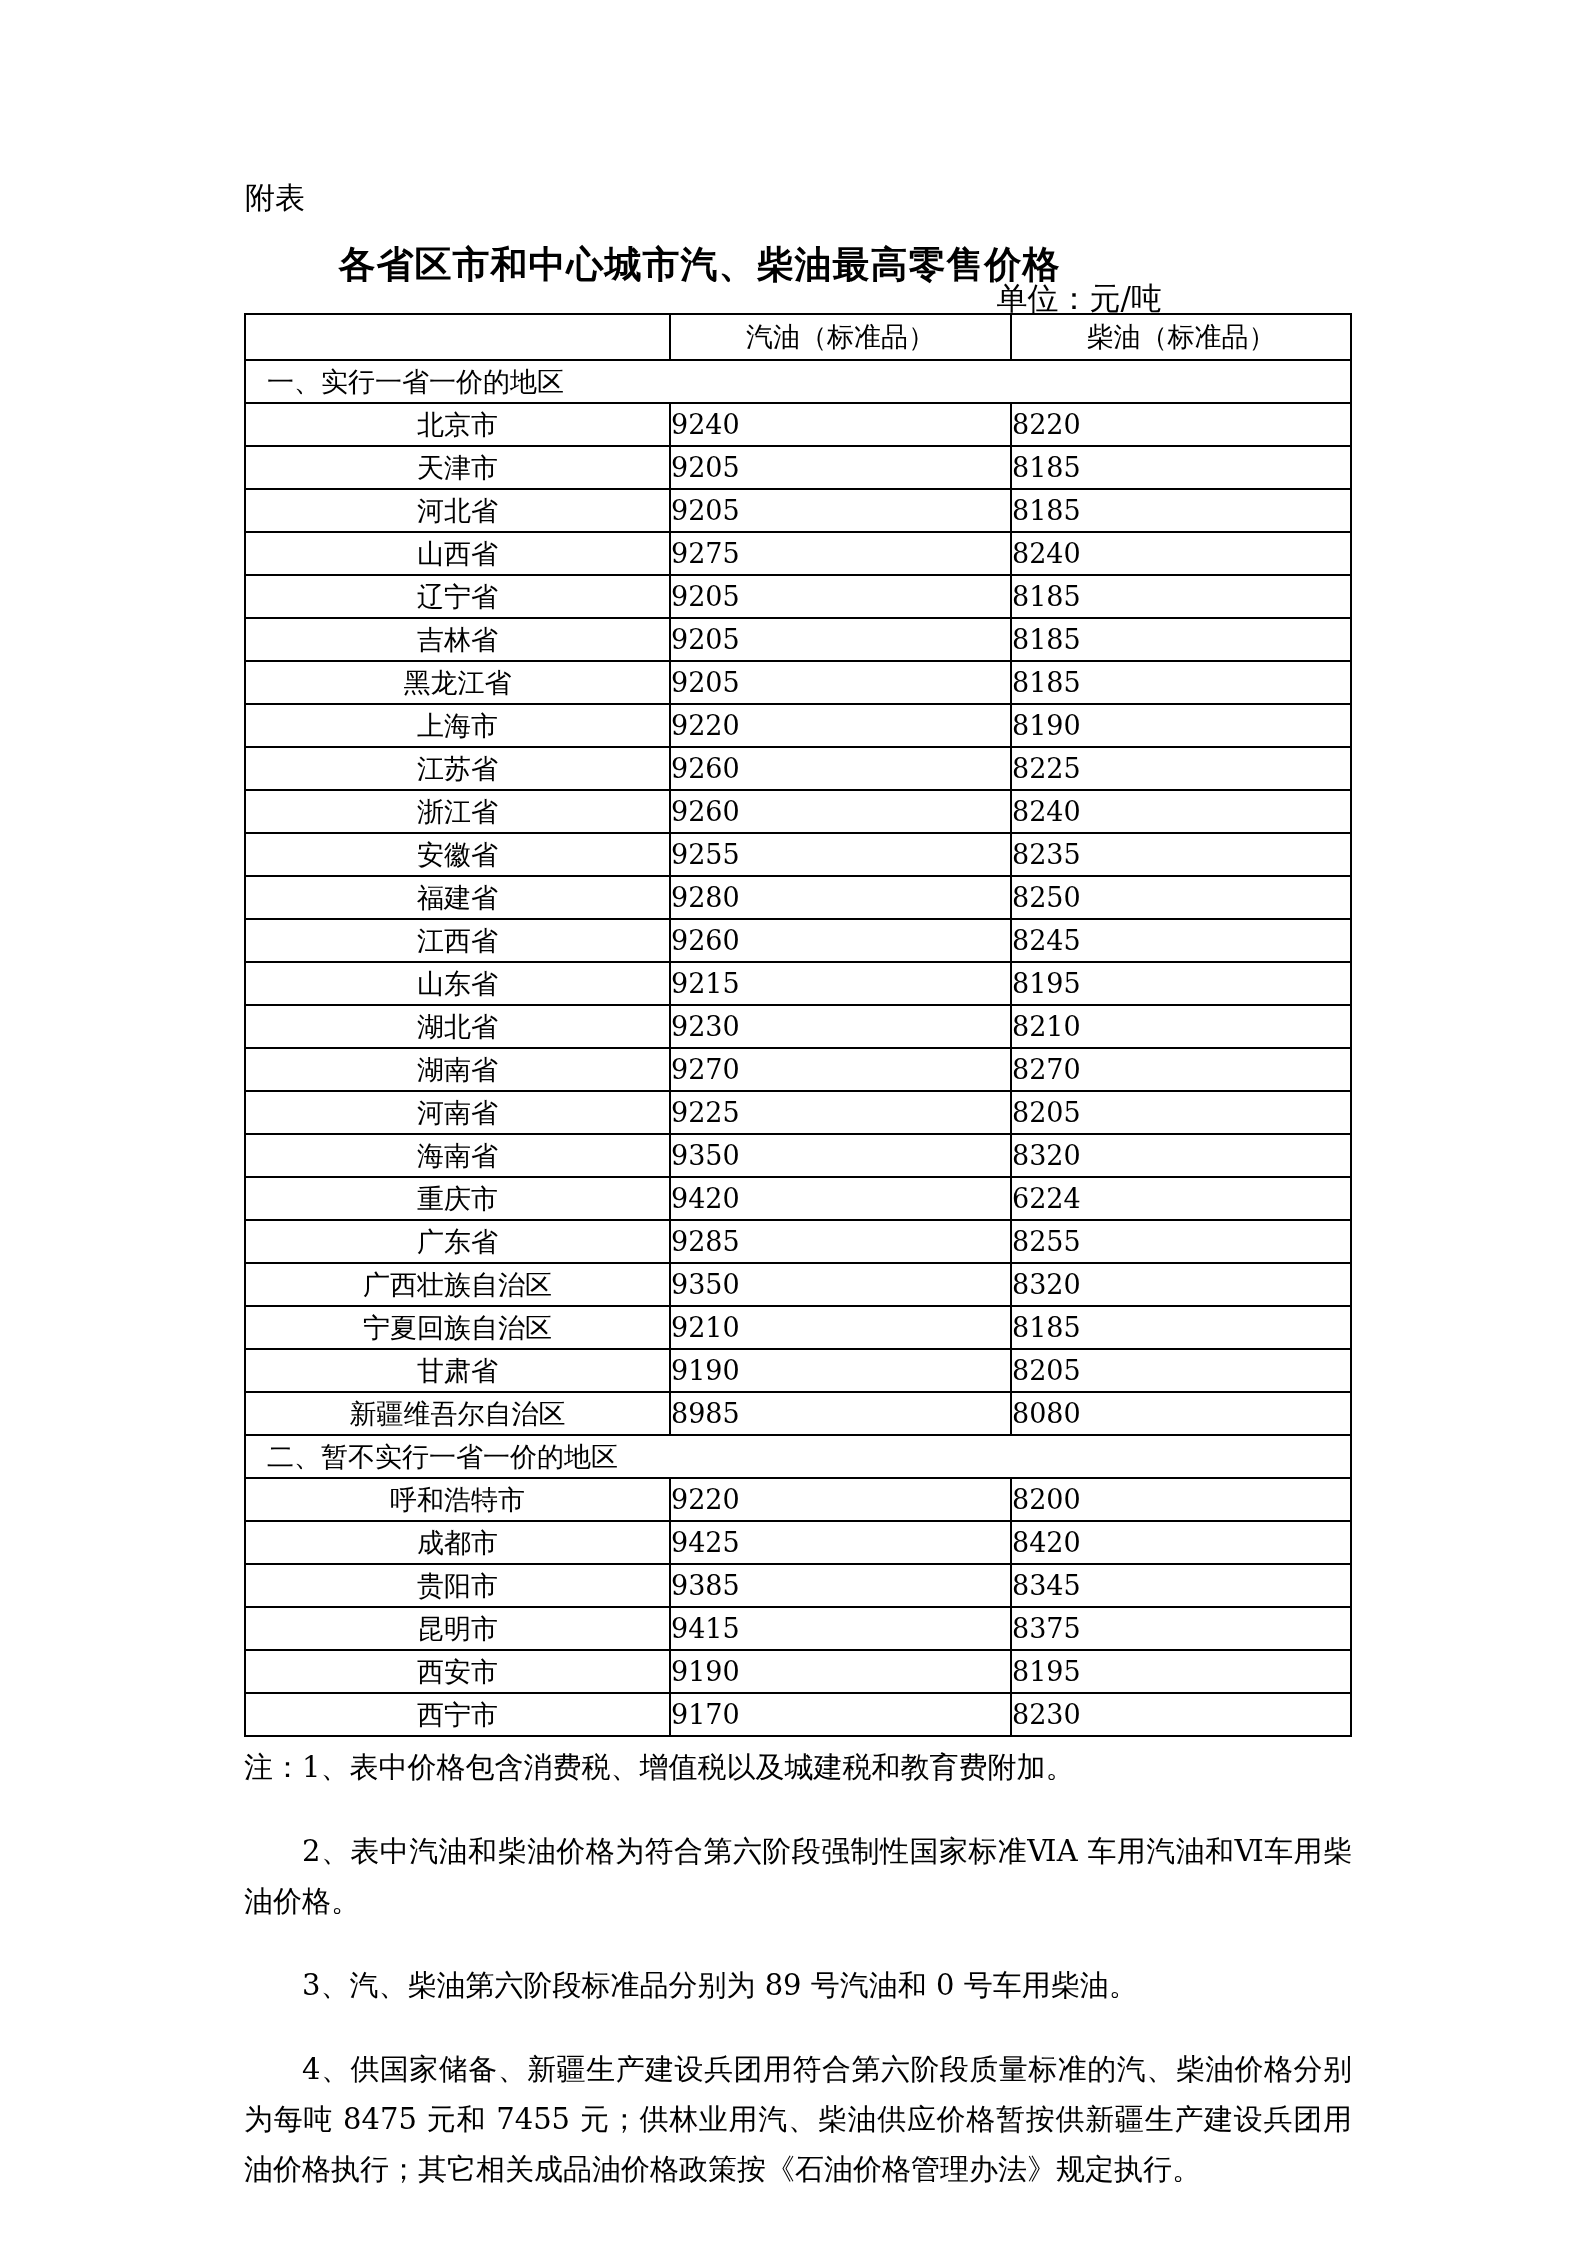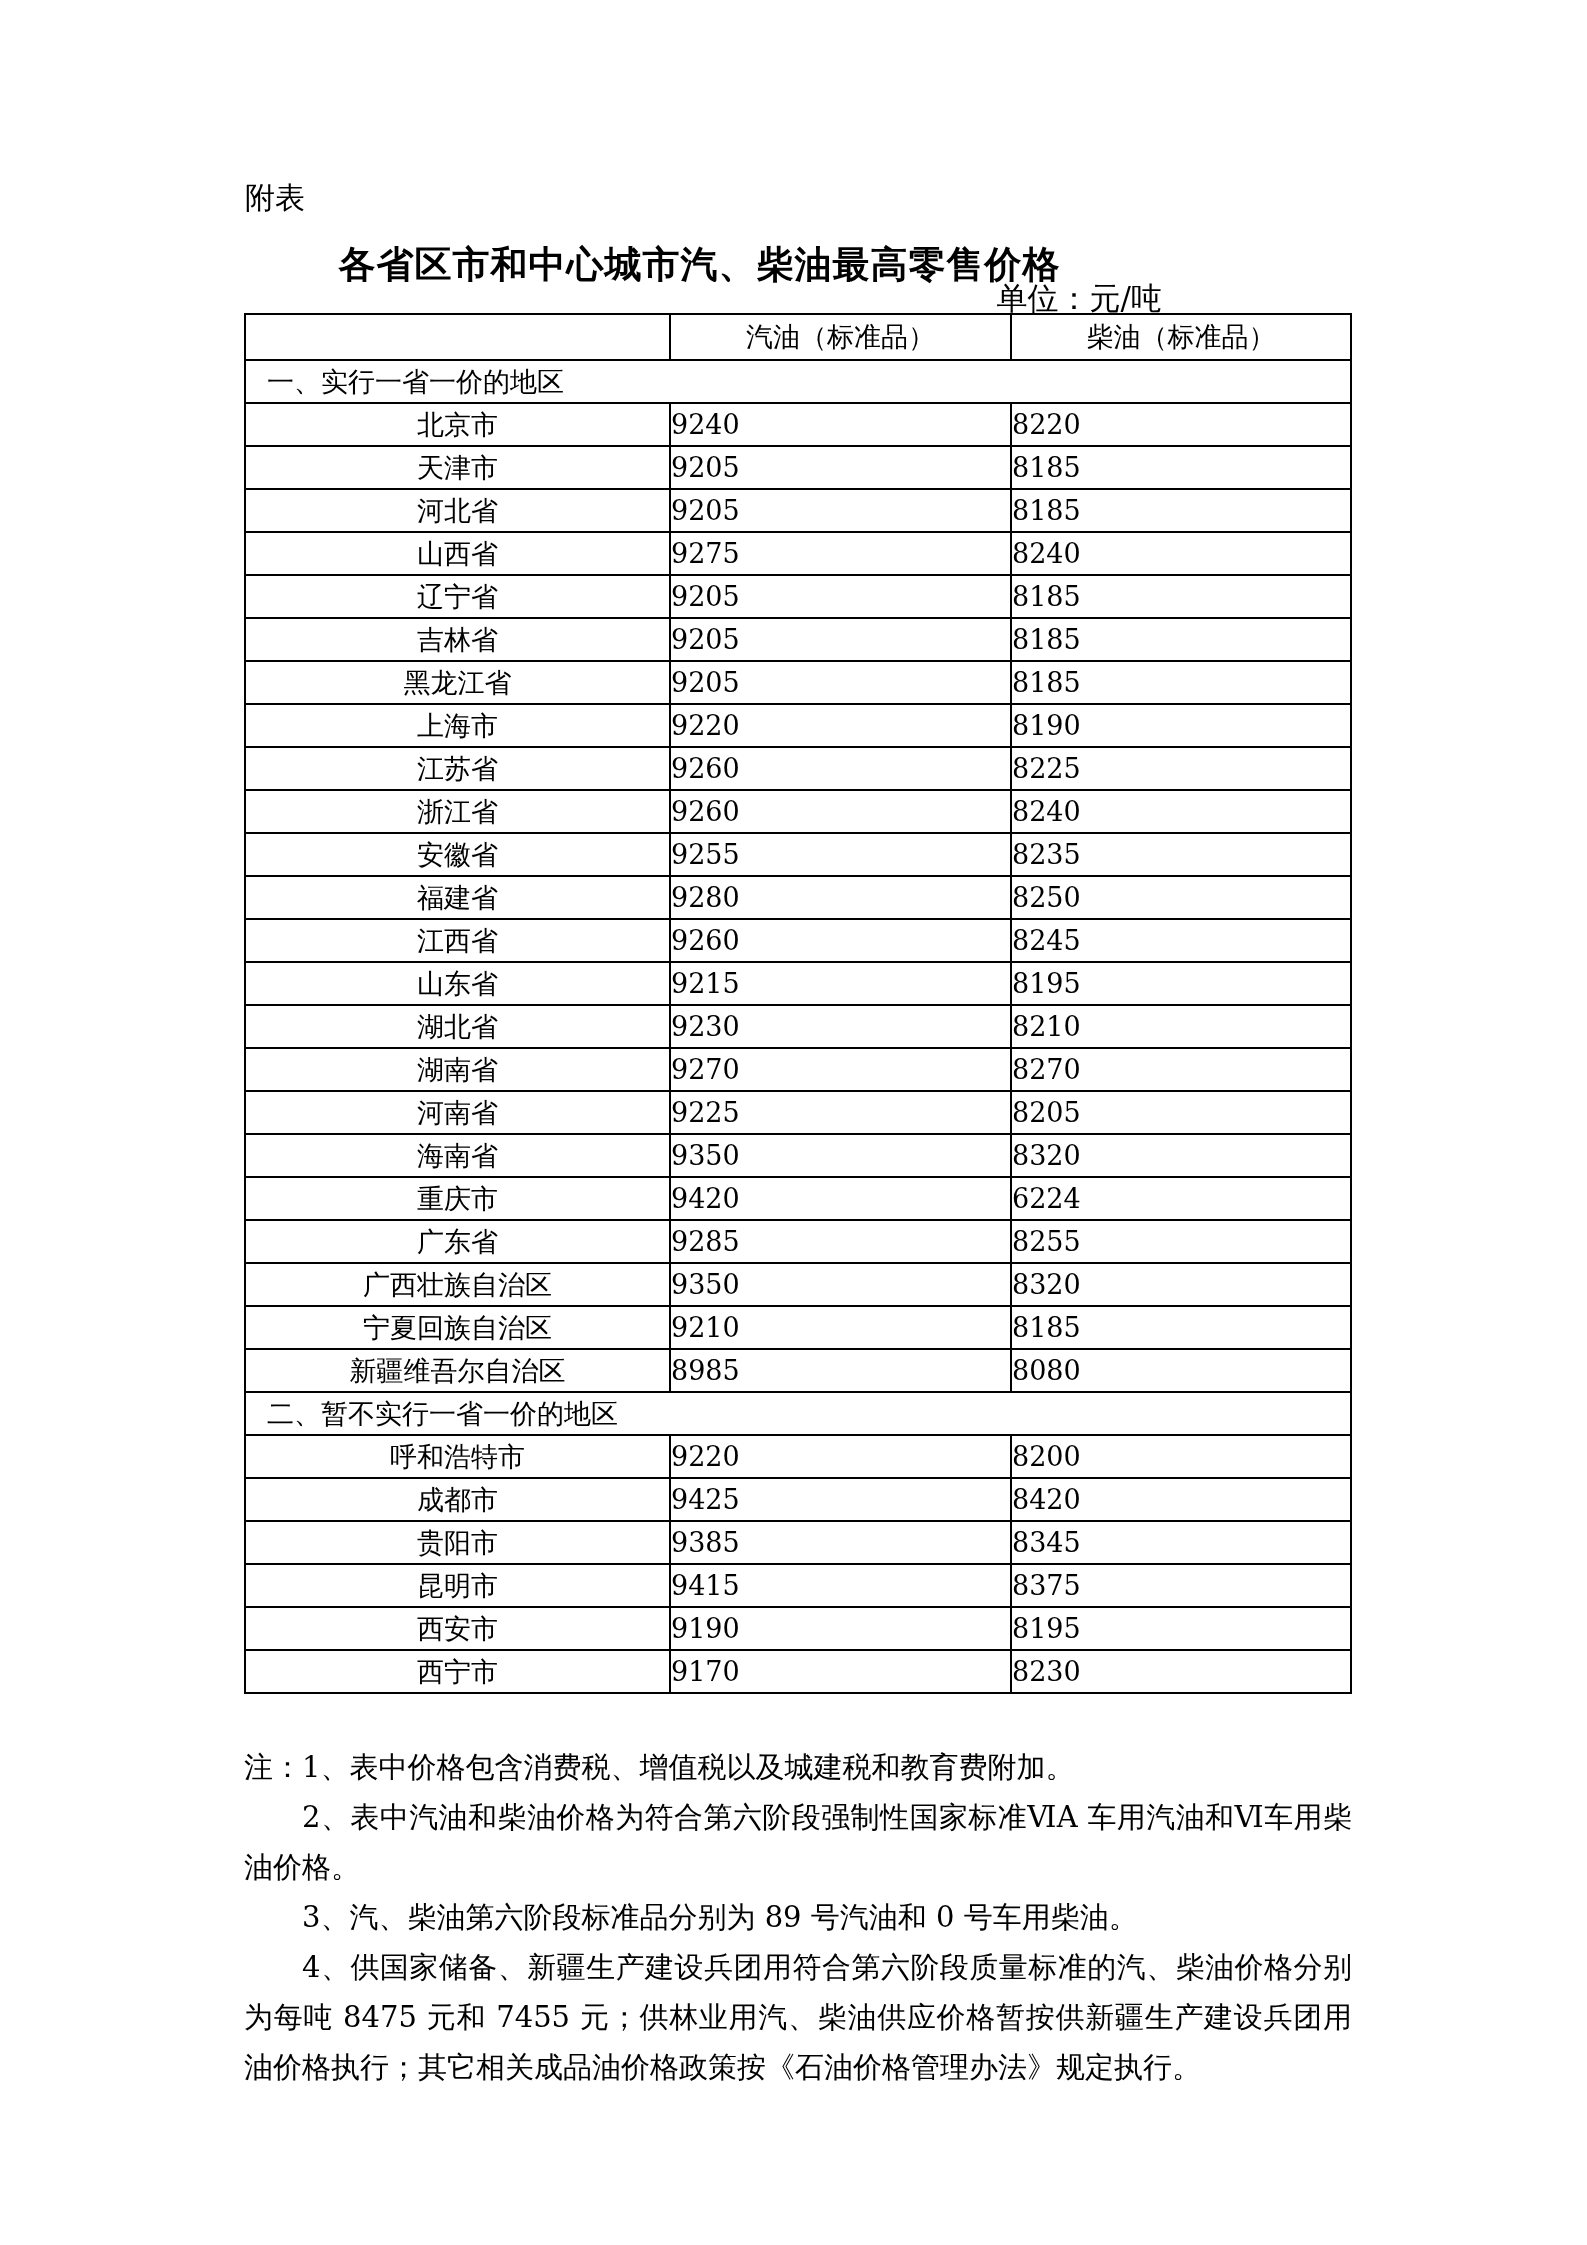--- a/index.html
+++ b/index.html
@@ -89,20 +89,21 @@
     font-size: 29px;
     line-height: 50px;
     text-align: justify;
   }
   .notes p {
     margin: 0;
     padding: 0;
   }
   .notes p.indented {
     text-indent: 2em;
+    margin-top: 34px;
   }
 </style>
 </head>
 <body>
 
 <div class="page">
 
   <div class="annex-label">附表</div>
 
   <div class="doc-title">各省区市和中心城市汽、柴油最高零售价格</div>
@@ -231,20 +232,25 @@
           <td class="region-cell">广西壮族自治区</td>
           <td class="gasoline-cell">9350</td>
           <td class="diesel-cell">8320</td>
         </tr>
         <tr class="data-row">
           <td class="region-cell">宁夏回族自治区</td>
           <td class="gasoline-cell">9210</td>
           <td class="diesel-cell">8185</td>
         </tr>
         <tr class="data-row">
+          <td class="region-cell">甘肃省</td>
+          <td class="gasoline-cell">9190</td>
+          <td class="diesel-cell">8205</td>
+        </tr>
+        <tr class="data-row">
           <td class="region-cell">新疆维吾尔自治区</td>
           <td class="gasoline-cell">8985</td>
           <td class="diesel-cell">8080</td>
         </tr>
         <tr class="section-row">
           <td colspan="3">二、暂不实行一省一价的地区</td>
         </tr>
         <tr class="data-row">
           <td class="region-cell">呼和浩特市</td>
           <td class="gasoline-cell">9220</td>

